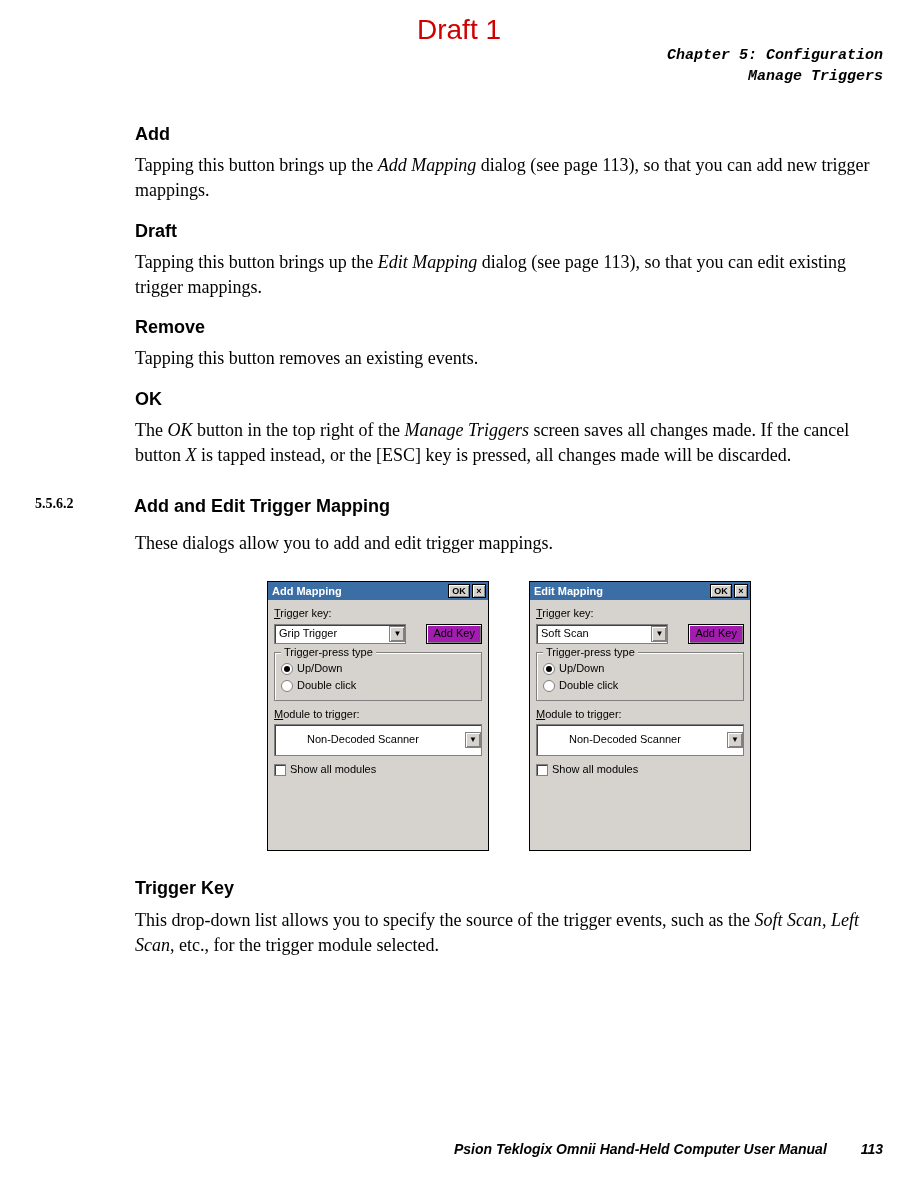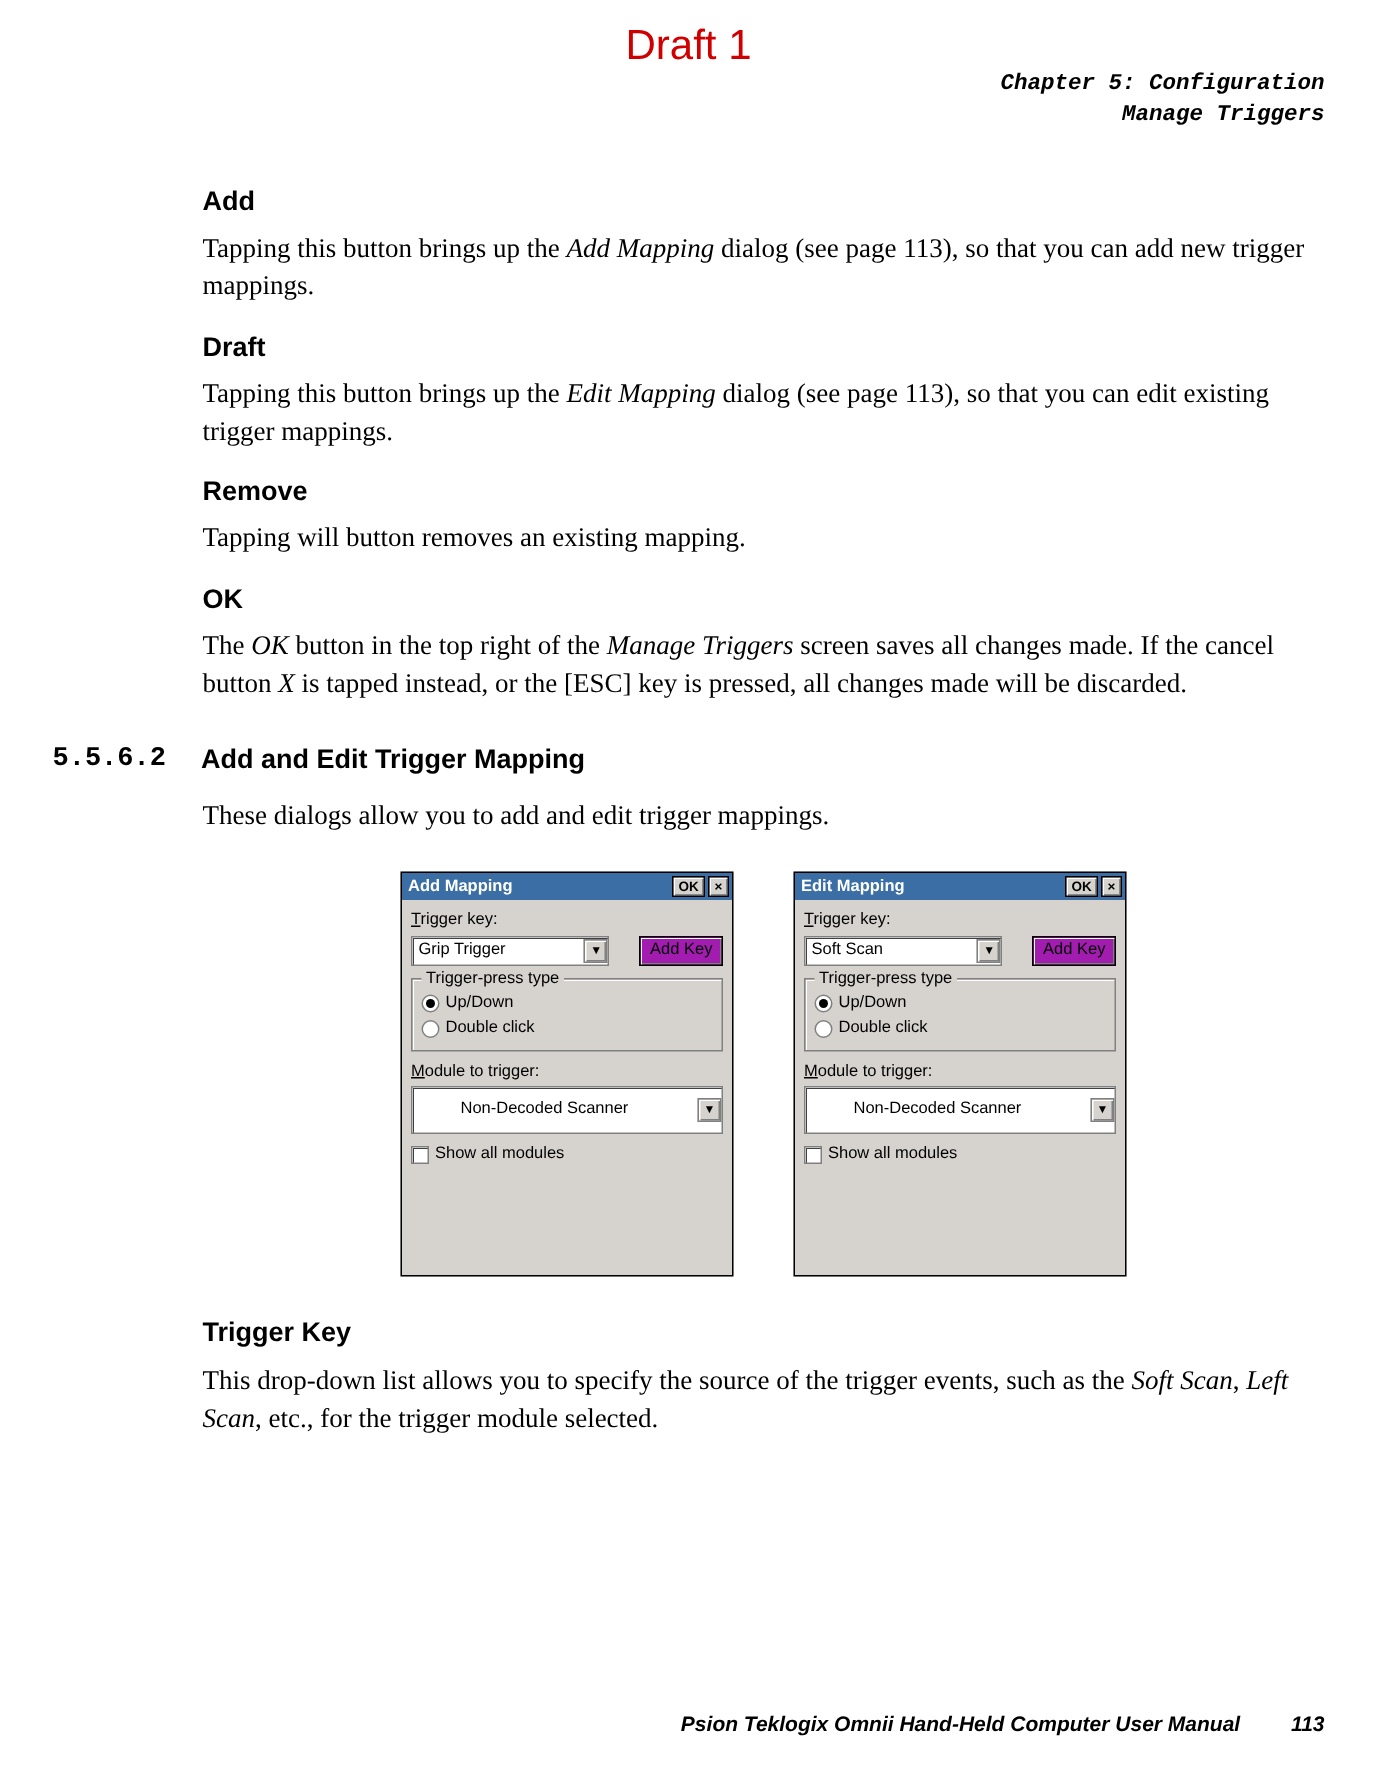--- a/index.html
+++ b/index.html
@@ -40,23 +40,23 @@
   .body-col { margin-left: 100px; }
   .h4 {
     font-family: 'Trebuchet MS', Verdana, sans-serif;
     font-weight: bold;
     font-size: 18px;
     margin: 12px 0 6px 0;
   }
   .para { margin: 0 0 15px 0; }
   .section-row { display: flex; gap: 24px; margin-top: 26px; margin-bottom: 12px; }
   .secnum {
-    font-family: Liberation Mono, monospace;
-    font-weight: bold;
-    font-size: 18px;
+    font-family: Liberation Serif, serif;
+    font-weight: bold;
+    font-size: 14px;
     width: 75px;
   }
   .sectitle {
     font-family: 'Trebuchet MS', Verdana, sans-serif;
     font-weight: bold;
     font-size: 18px;
   }
   .dialogs {
     display: flex;
     gap: 40px;
@@ -185,21 +185,21 @@
     <p class="para">
       <span>Tapping this button brings up the </span><em class="i">Add Mapping</em><span> dialog (see page 113), so that you can add new trigger mappings.</span>
     </p>
 
     <div class="h4">Draft</div>
     <p class="para">
       <span>Tapping this button brings up the </span><em class="i">Edit Mapping</em><span> dialog (see page 113), so that you can edit existing trigger mappings.</span>
     </p>
 
     <div class="h4">Remove</div>
-    <p class="para">Tapping will button removes an existing mapping.</p>
+    <p class="para">Tapping this button removes an existing events.</p>
 
     <div class="h4">OK</div>
     <p class="para">
       <span>The </span><em class="i">OK</em><span> button in the top right of the </span><em class="i">Manage Triggers</em><span> screen saves all changes made. If the cancel button </span><em class="i">X</em><span> is tapped instead, or the [ESC] key is pressed, all changes made will be discarded.</span>
     </p>
   </div>
 
   <div class="section-row">
     <div class="secnum">5.5.6.2</div>
     <div class="sectitle">Add and Edit Trigger Mapping</div>

